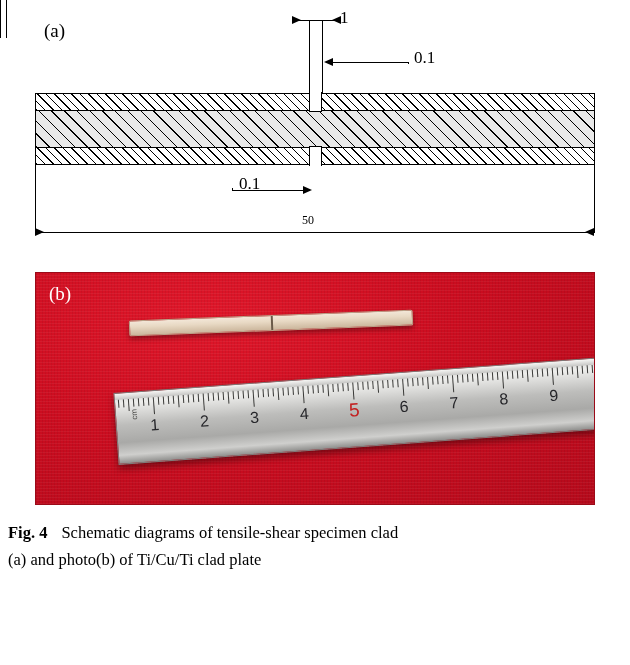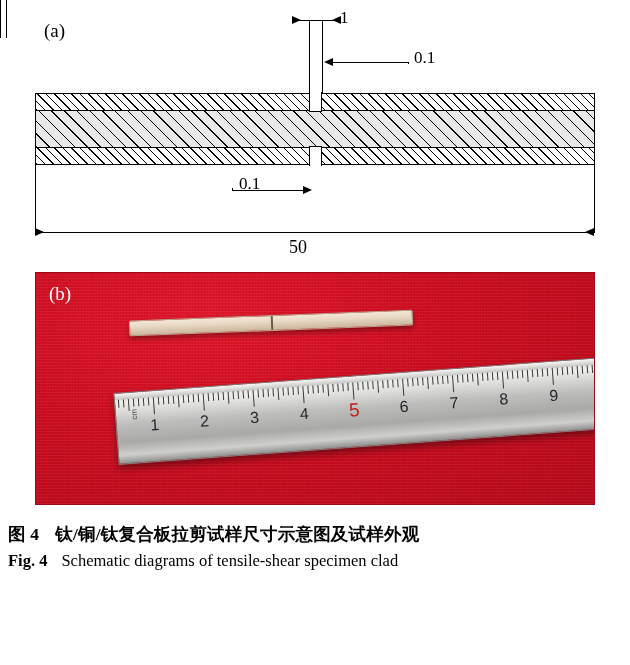--- a/index.html
+++ b/index.html
@@ -329,21 +329,21 @@
     <div class="hline" style="left:232px; top:190px; width:78px;"></div>
     <div class="arrow arrow-right" style="left:303px; top:186px;"></div>
     <div class="vline" style="left:232px; top:188px; height:3px;"></div>
     <span class="dim-text" style="left:239px; top:174px;">0.1</span>
 
     <div class="vline" style="left:35px; top:165px; height:68px;"></div>
     <div class="vline" style="left:594px; top:165px; height:68px;"></div>
     <div class="hline" style="left:41px; top:232px; width:548px;"></div>
     <div class="arrow arrow-right" style="left:35px; top:228px;"></div>
     <div class="arrow arrow-left" style="left:585px; top:228px;"></div>
-    <span class="dim-text" style="left:289px; top:213px; font-size:18px;margin-top:24px;">50</span>
+    <span class="dim-text" style="left:302px; top:213px; font-size:12px;">50</span>
 
   </div>
 
   <div id="panel-b">
 
     <span id="label-b">(b)</span>
 
     <div id="specimen">
       <div id="specimen-notch"></div>
     </div>
@@ -457,21 +457,19 @@
           <span class="ruler-num hl" style="left: 238px;">5</span>
           <span class="ruler-num" style="left: 288px;">6</span>
           <span class="ruler-num" style="left: 338px;">7</span>
           <span class="ruler-num" style="left: 388px;">8</span>
           <span class="ruler-num" style="left: 438px;">9</span>
         </div>
     </div>
   </div>
 
   <div id="caption">
-    <span class="cap-line" id="cap-cn">
-      <span>图 4</span><span class="cap-sep"></span><span>钛/铜/钛复合板拉剪试样尺寸示意图及试样外观</span>
-    </span>
     <span class="cap-line" id="cap-en1">
       <span class="bold">Fig. 4</span><span class="cap-sep" style="display:inline-block;width:14px;"></span><span>Schematic diagrams of tensile-shear specimen clad</span>
     </span>
+    <span class="cap-line" id="cap-en2">(a) and photo(b) of Ti/Cu/Ti clad plate</span>
   </div>
 
 </div>
 
 </body></html>

